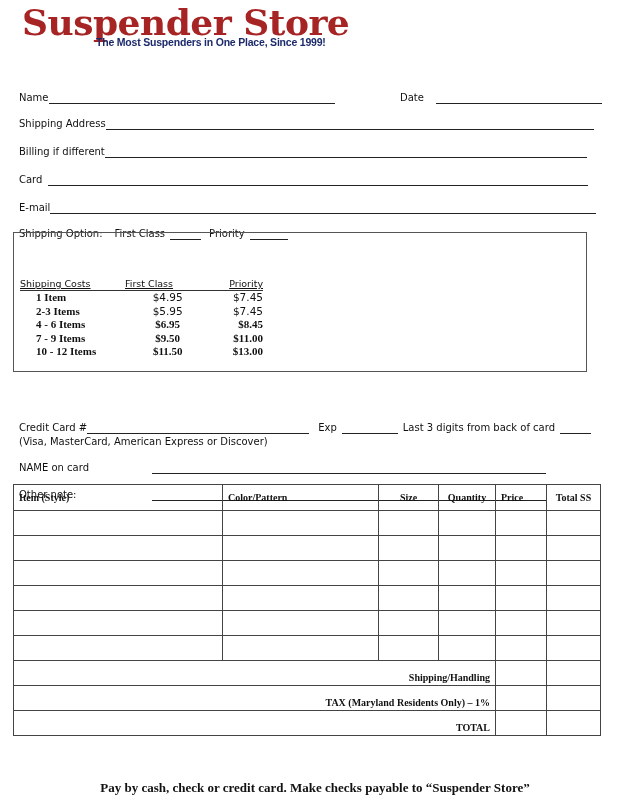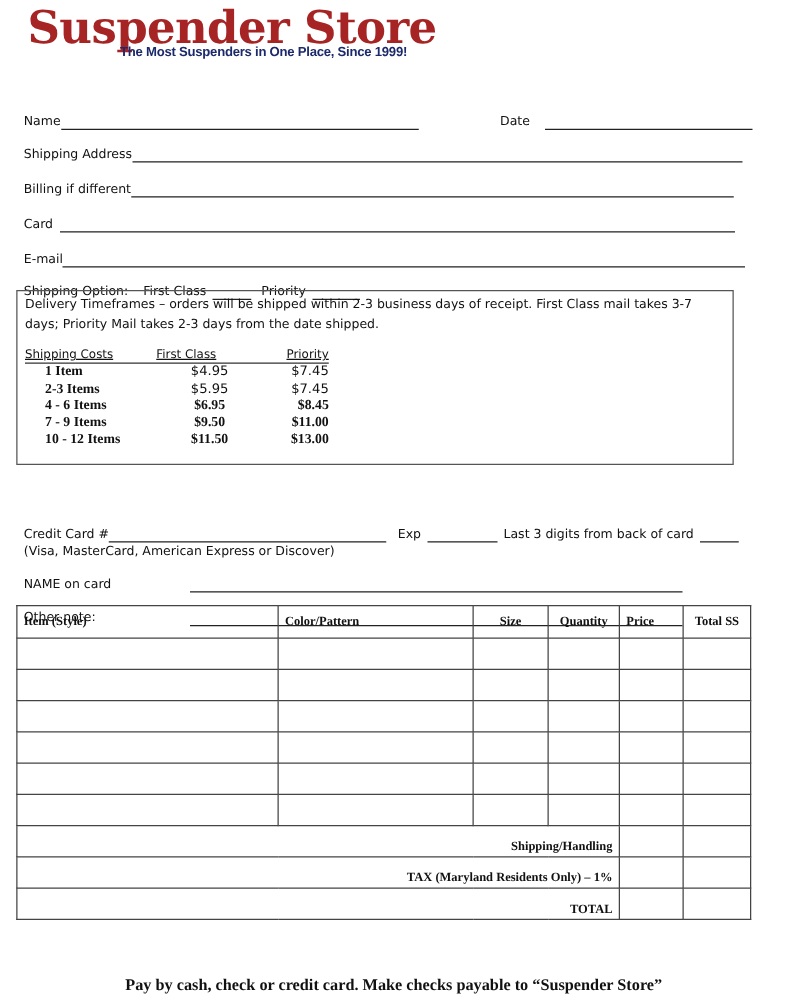--- a/index.html
+++ b/index.html
@@ -63,21 +63,20 @@
 </div>
 <div class="fld" style="left:19px;top:204px;">
   <span class="lbl">Shipping Option:</span>
   <span class="lbl" style="margin-left:12px">First Class</span>
   <span class="line" style="width:31px;margin-left:5px"></span>
   <span class="lbl" style="margin-left:8px">Priority</span>
   <span class="line" style="width:38px;margin-left:5px"></span>
 </div>
 
 <div class="box">
-  <div class="desc">Delivery Timeframes – orders will be shipped within 2-3 business days of receipt.  First Class mail takes 3-7 days; Priority Mail takes 2-3 days from the date shipped.</div>
   <div class="ship-tbl">
     <div class="ship-hdr">
       <span>Shipping Costs</span>
       <span>First Class</span>
       <span>Priority</span>
     </div>
     <div class="ship-row sans">
         <span>1 Item</span>
         <span>$4.95</span>
         <span>$7.45</span>

